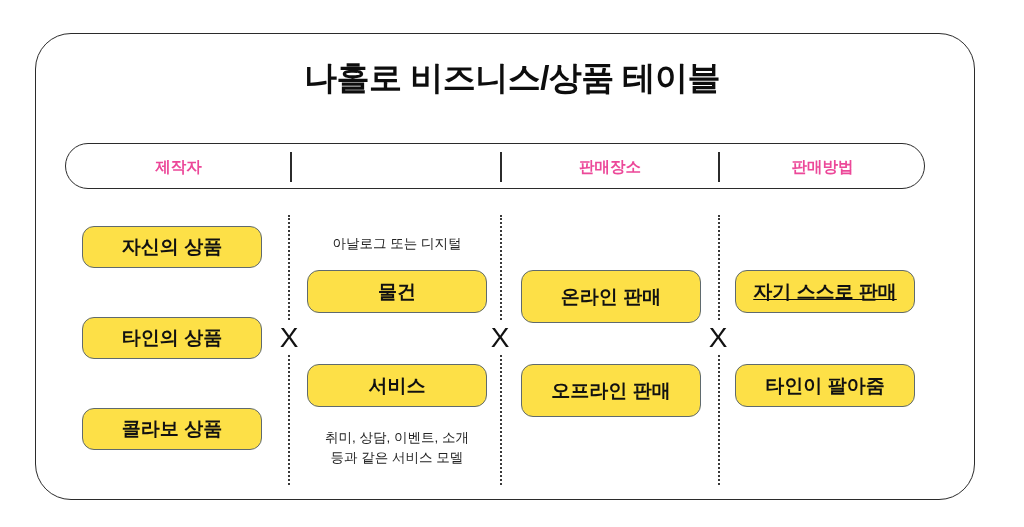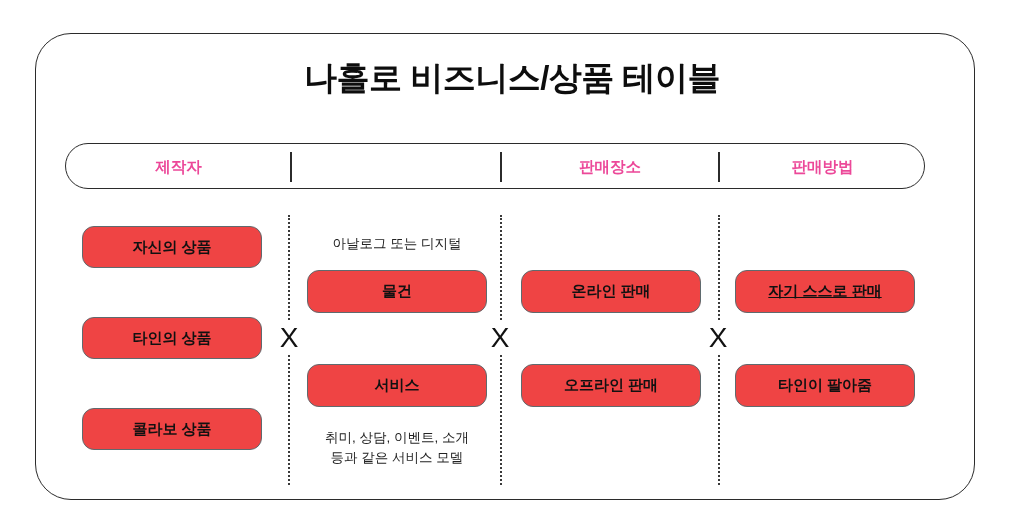--- a/index.html
+++ b/index.html
@@ -112,46 +112,46 @@
     color: #111111;
   }
   .x1 { left: 272px; }
   .x2 { left: 483px; }
   .x3 { left: 701px; }
 
   
   .box {
     position: absolute;
     box-sizing: border-box;
-    background: #ef4444;
+    background: #fde047;
     border: 1.2px solid #5f6a6e;
     border-radius: 12px;
     text-align: center;
-    font-size: 15px;
+    font-size: 19px;
     font-weight: bold;
     color: #111111;
     white-space: nowrap;
     display: flex;
     align-items: center;
     justify-content: center;
   }
 
   
   .c1 { left: 82px;  width: 180px; height: 42px; }
   .c1a { top: 226px; }
   .c1b { top: 317px; }
   .c1c { top: 408px; }
 
   
   .c2 { left: 307px; width: 180px; height: 43px; }
   .c2a { top: 270px; }
   .c2b { top: 364px; }
 
   
-  .c3 { left: 521px; width: 180px; height: 43px; }
+  .c3 { left: 521px; width: 180px; height: 53px; }
   .c3a { top: 270px; }
   .c3b { top: 364px; }
 
   
   .c4 { left: 735px; width: 180px; height: 43px; }
   .c4a { top: 270px; text-decoration: underline; }
   .c4b { top: 364px; }
 
   
   .caption {

